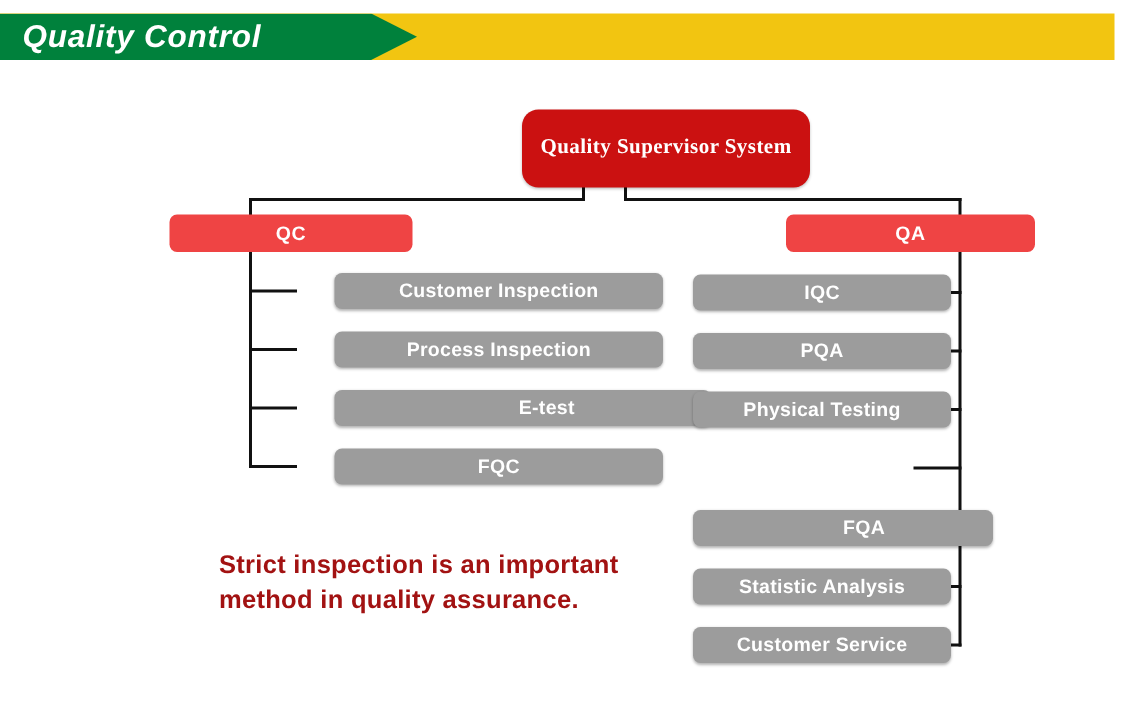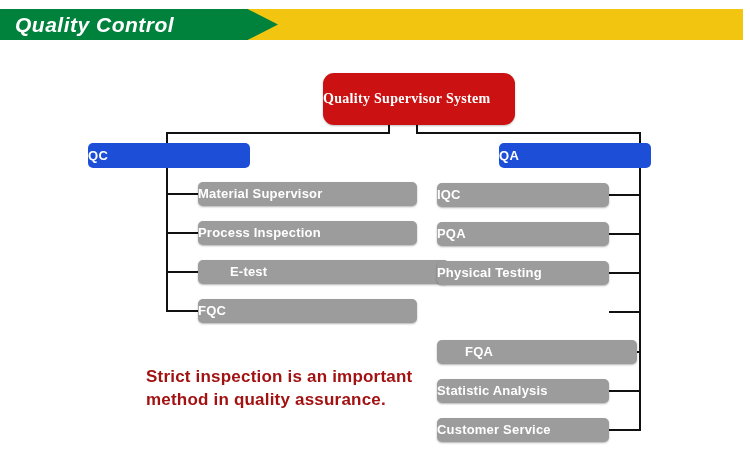--- a/index.html
+++ b/index.html
@@ -16,34 +16,34 @@
   }
   .banner-title{
     position:absolute;left:15px;top:0;height:41px;line-height:31px;
     color:#ffffff;font-size:21px;font-weight:bold;font-style:italic;letter-spacing:.5px;
     white-space:nowrap;
   }
   
   .line{position:absolute;background:#111111;z-index:1;}
   
   .node{
-    position:absolute;z-index:2;color:#ffffff;font-weight:bold;
-    border-radius:5px;white-space:nowrap;
+    position:absolute;z-index:2;color:#ffffff;font-weight:bold;text-align:center;
+    border-radius:5px;white-space:nowrap;margin-left:25px;
   }
   .node-root{
     left:323px;top:73px;width:192px;height:52px;line-height:52px;
     background:#CB1111;border-radius:11px;font-size:14px;
     font-family:"Liberation Serif",serif;letter-spacing:.3px;
     box-shadow:0 1px 2px rgba(0,0,0,.25);
   }
   .node-branch{
-    height:25px;line-height:25px;background:#1d4ed8;font-size:13px;letter-spacing:.5px;
+    height:25px;line-height:25px;background:#ef4444;font-size:13px;letter-spacing:.5px;
   }
   .node-branch.qc{left:88px;top:143px;width:162px;}
-  .node-branch.qa{left:499px;top:143px;width:152px;}
+  .node-branch.qa{left:499px;top:143px;width:166px;}
   .node-leaf{
     height:24px;line-height:24px;background:#9C9C9C;font-size:13px;letter-spacing:.2px;
     box-shadow:0 1px 2px rgba(0,0,0,.3);
   }
   .leaf-qc{left:198px;width:219px;}
   .leaf-qa{left:437px;width:172px;}
   
   .note{
     position:absolute;left:101px;top:365px;z-index:2;
     color:#A21212;font-size:17px;line-height:23px;font-weight:bold;letter-spacing:.2px;margin-left:45px;
@@ -78,21 +78,21 @@
   <div class="line" style="left:609px;top:311px;width:32px;height:2px;"></div>
   <div class="line" style="left:609px;top:351px;width:32px;height:2px;"></div>
   <div class="line" style="left:609px;top:390px;width:32px;height:2px;"></div>
   <div class="line" style="left:609px;top:429px;width:32px;height:2px;"></div>
 
   <div class="node node-root">Quality Supervisor System</div>
 
   <div class="node node-branch qc">QC</div>
   <div class="node node-branch qa">QA</div>
 
-  <div class="node node-leaf leaf-qc" style="top:182px;">Material Supervisor</div>
+  <div class="node node-leaf leaf-qc" style="top:182px;">Customer Inspection</div>
   <div class="node node-leaf leaf-qc" style="top:221px;">Process Inspection</div>
   <div class="node node-leaf leaf-qc" style="top:260px;padding-left:32px;">E-test</div>
   <div class="node node-leaf leaf-qc" style="top:299px;">FQC</div>
 
   <div class="node node-leaf leaf-qa" style="top:183px;">IQC</div>
   <div class="node node-leaf leaf-qa" style="top:222px;">PQA</div>
   <div class="node node-leaf leaf-qa" style="top:261px;">Physical Testing</div>
   <div class="node node-leaf leaf-qa" style="top:340px;padding-left:28px;">FQA</div>
   <div class="node node-leaf leaf-qa" style="top:379px;">Statistic Analysis</div>
   <div class="node node-leaf leaf-qa" style="top:418px;">Customer Service</div>

